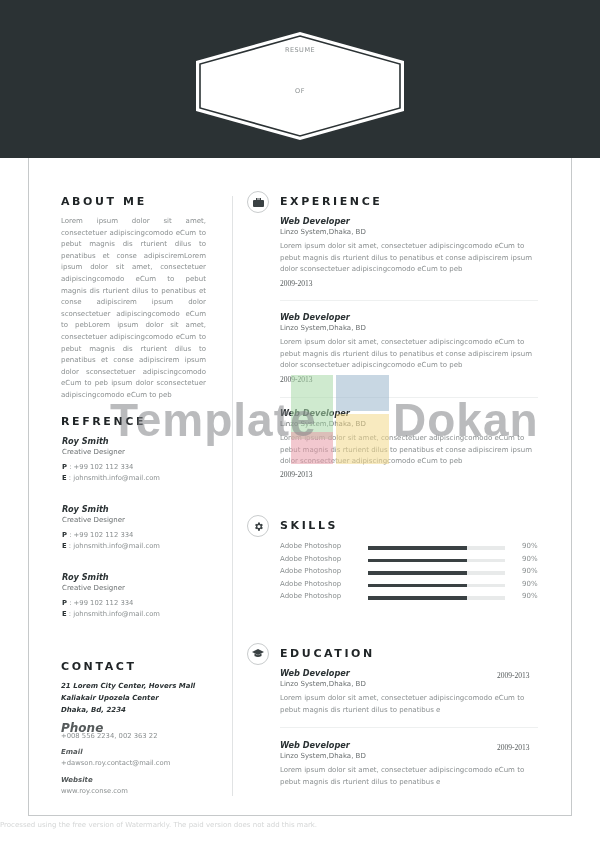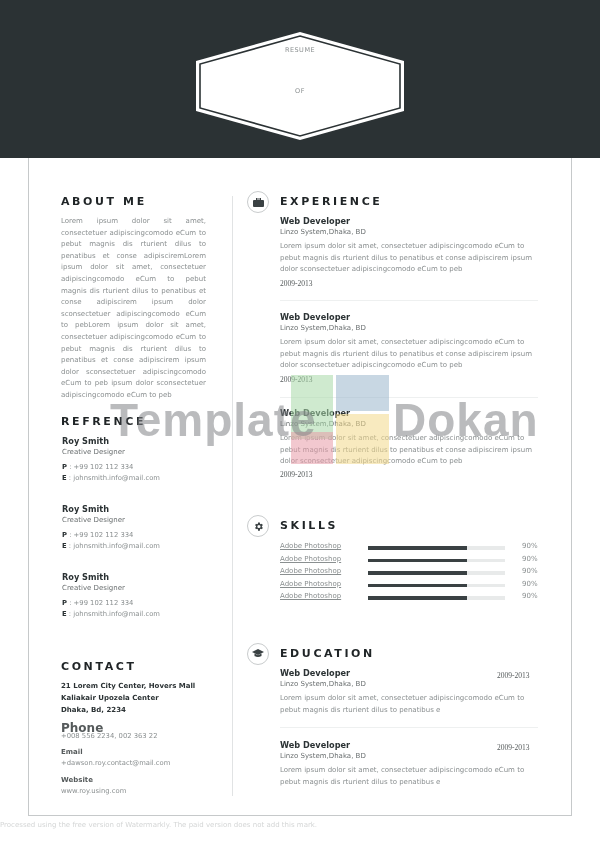--- a/index.html
+++ b/index.html
@@ -16,31 +16,31 @@
   .resume-label.l1 { top: 15px; }
   .resume-label.l2 { top: 28px; margin-top: 28px; }
   .name { position: absolute; left: 0; top: 36px; width: 220px; text-align: center; font-size: 21px; font-weight: bold; letter-spacing: 2px; color: #2b3234; }
   .role { position: absolute; left: 0; top: 65px; width: 220px; text-align: center; font-size: 9.5px; font-weight: bold; color: #2b3234; letter-spacing: 0.3px; }
 
   .divider { position: absolute; left: 232px; top: 196px; width: 1px; height: 600px; background: #e1e3e4; }
 
   .h2 { position: absolute; font-size: 11px; font-weight: bold; letter-spacing: 2.6px; color: #1f2426; }
   .p { position: absolute; font-size: 7px; line-height: 11.6px; color: #8a8f90; }
   .p.just { text-align: justify; text-align-last: left; }
-  .bold { position: absolute; font-size: 8.2px; font-weight: bold; color: #2b3234; }
+  .bold { position: absolute; font-size: 8.2px; font-weight: bold; color: #2b3234; font-style: italic; }
   .sub { position: absolute; font-size: 7px; color: #6a6f70; }
   .small { position: absolute; font-size: 6.8px; color: #8a8f90; }
   .small b { color: #2b3234; }
   .date { position: absolute; font-size: 7.5px; color: #555a5b; font-family: Liberation Serif, serif; }
   .sep { position: absolute; height: 1px; background: #eef0f0; }
 
   .icon-circle { position: absolute; width: 22px; height: 22px; border-radius: 50%; border: 1px solid #c9cccd; background: #fff; display: flex; align-items: center; justify-content: center; }
 
   .skill-row { position: absolute; left: 280px; width: 260px; height: 12px; }
-  .skill-name { position: absolute; left: 0; top: 0; font-size: 7px; color: #8a8f90; text-decoration: underline; }
+  .skill-name { position: absolute; left: 0; top: 0; font-size: 7px; color: #8a8f90; }
   .skill-track { position: absolute; left: 88px; top: 4px; width: 137px; height: 3.5px; background: #e8eaea; }
   .skill-fill { position: absolute; left: 0; top: 0; height: 3.5px; background: #3a4143; }
   .skill-pct { position: absolute; left: 242px; top: 0; font-size: 7px; color: #8a8f90; }
 
   .wm { position: absolute; left: 110px; top: 393px; font-size: 46px; font-weight: bold; color: rgba(130,132,134,0.55); letter-spacing: 1px; font-family: "Liberation Sans", sans-serif; }
   .wm2 { position: absolute; left: 393px; top: 393px; font-size: 46px; font-weight: bold; color: rgba(130,132,134,0.55); letter-spacing: 1px; font-family: "Liberation Sans", sans-serif; }
   .sq { position: absolute; opacity: 0.55; }
 
   .footer-wm { position: absolute; left: 0; top: 821px; width: 600px; font-size: 7px; color: #d4d6d6; }
 </style>
@@ -87,21 +87,21 @@
 
 <div class="h2" style="left:61px; top:660px;">CONTACT</div>
 <div class="bold" style="left:61px; top:682px; font-size:7px;">21 Lorem City Center, Hovers Mall</div>
 <div class="bold" style="left:61px; top:694px; font-size:7px;">Kaliakair Upozela Center</div>
 <div class="bold" style="left:61px; top:706px; font-size:7px;">Dhaka, Bd, 2234</div>
 <div class="bold" style="left:61px; top:721px; font-size:12px; color:#555a5b;">Phone</div>
 <div class="small" style="left:61px; top:732px;">+008 556 2234, 002 363 22</div>
 <div class="bold" style="left:61px; top:748px; font-size:7px; color:#555a5b;">Email</div>
 <div class="small" style="left:61px; top:759px;">+dawson.roy.contact@mail.com</div>
 <div class="bold" style="left:61px; top:776px; font-size:7px; color:#555a5b;">Website</div>
-<div class="small" style="left:61px; top:787px;">www.roy.using.com</div>
+<div class="small" style="left:61px; top:787px;">www.roy.conse.com</div>
 
 <div class="icon-circle" style="left:247px; top:191px;">
   <svg width="11" height="9" viewBox="0 0 11 9">
       <rect x="3.5" y="0" width="4" height="2" fill="none" stroke="#3a4143" stroke-width="1"></rect>
       <rect x="0" y="2" width="11" height="7" rx="1" fill="#3a4143"></rect>
     </svg>
 </div>
 <div class="h2" style="left:280px; top:195px;">EXPERIENCE</div>
 
 <div>

